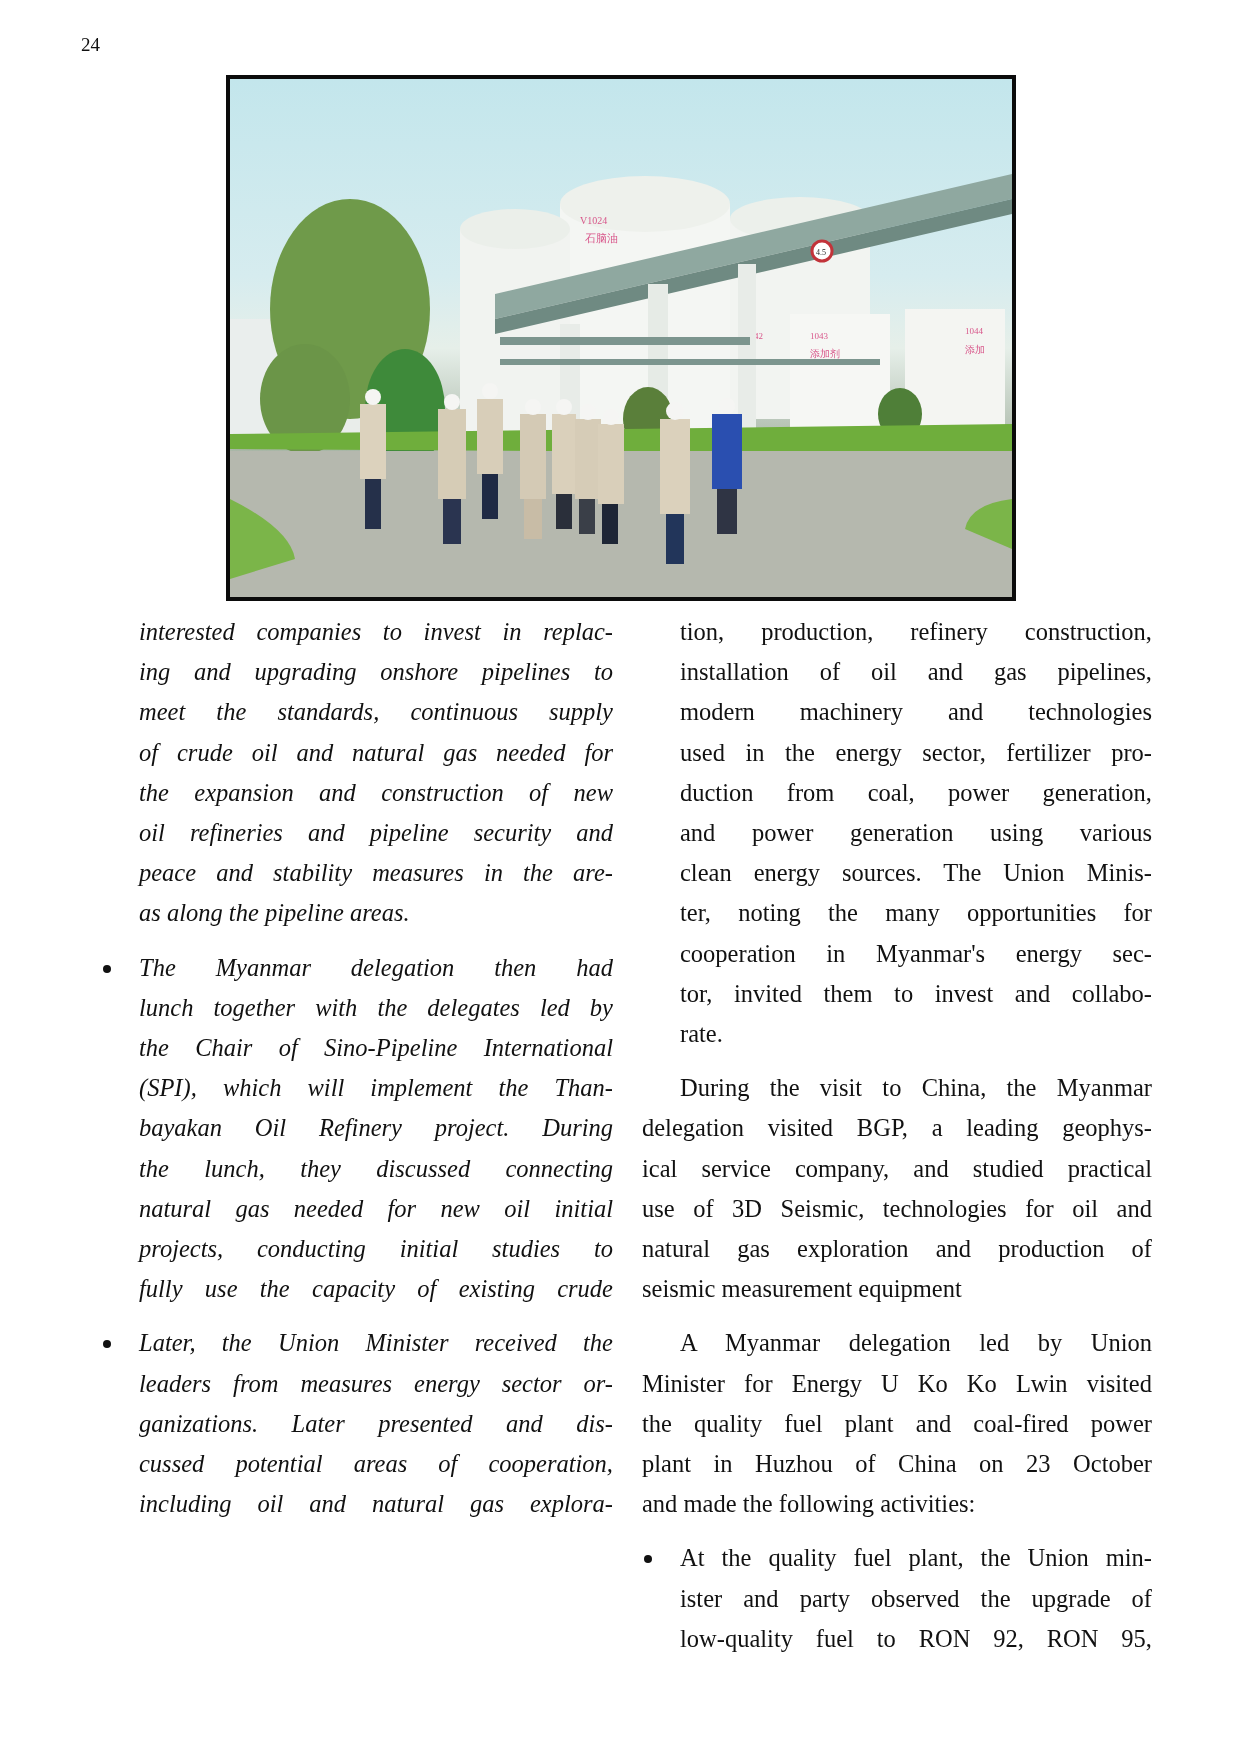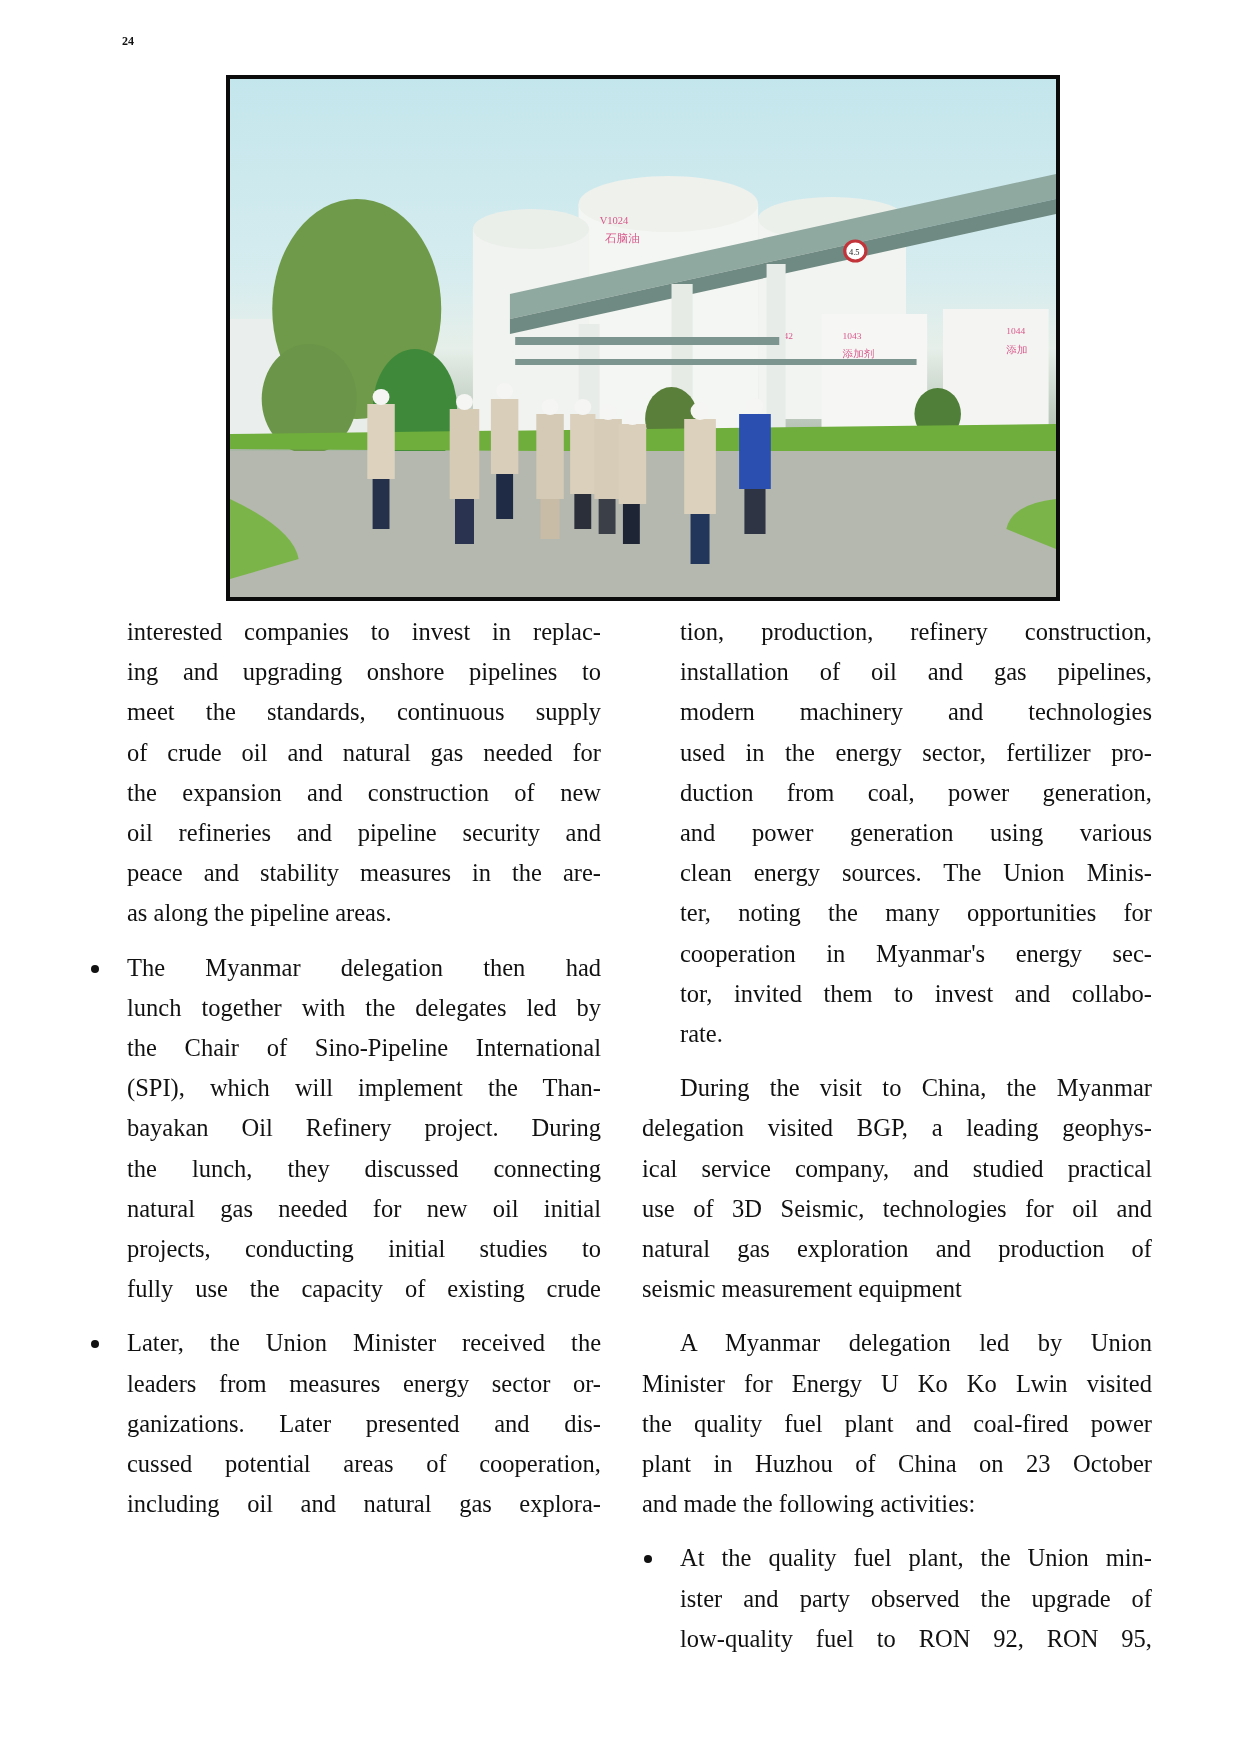--- a/index.html
+++ b/index.html
@@ -2,35 +2,34 @@
 <html><head>
   <meta charset="utf-8">
   <style>
     html, body { margin: 0; padding: 0; background: #ffffff; }
     body {
       width: 1241px; height: 1755px; position: relative; overflow: hidden;
       font-family: "Liberation Serif", "DejaVu Serif", serif; color: #111;
     }
     .page-number {
       position: absolute; left: 81px; top: 34px;
-      font-weight: bold; font-size: 12px; margin-left: 41px;
+      font-weight: normal; font-size: 19px;
     }
     .photo {
       position: absolute; left: 226px; top: 75px; width: 782px; height: 518px;
       border: 4px solid #0b0b0b; overflow: hidden;
       background: linear-gradient(180deg, #c3e6ec 0%, #d6ecef 38%, #e6efe9 52%, #a8b6a6 72%, #b3b7ab 100%);
-      padding-left: 44px;
     }
     .photo svg { position: absolute; left: 0; top: 0; width: 100%; height: 100%; }
     .col {
       position: absolute; top: 612px; font-size: 24.5px; line-height: 40.2px;
       text-align: justify; hyphens: manual;
     }
     .col p { margin: 0; }
-    .col-left { left: 127px; width: 474px; }
+    .col-left { left: 139px; width: 474px; font-style: italic; }
     .col-right { left: 642px; width: 510px; }
     .bullet-item { position: relative; }
     .bullet-item .dot {
       position: absolute; left: -36px; top: 17px; width: 8px; height: 8px;
       border-radius: 50%; background: #111;
     }
     .gap { height: 14px; }
     .indent-block { padding-left: 38px; }
     .para-indent { text-indent: 38px; }
     .line { display: block; text-align: justify; text-align-last: justify; white-space: nowrap; }

